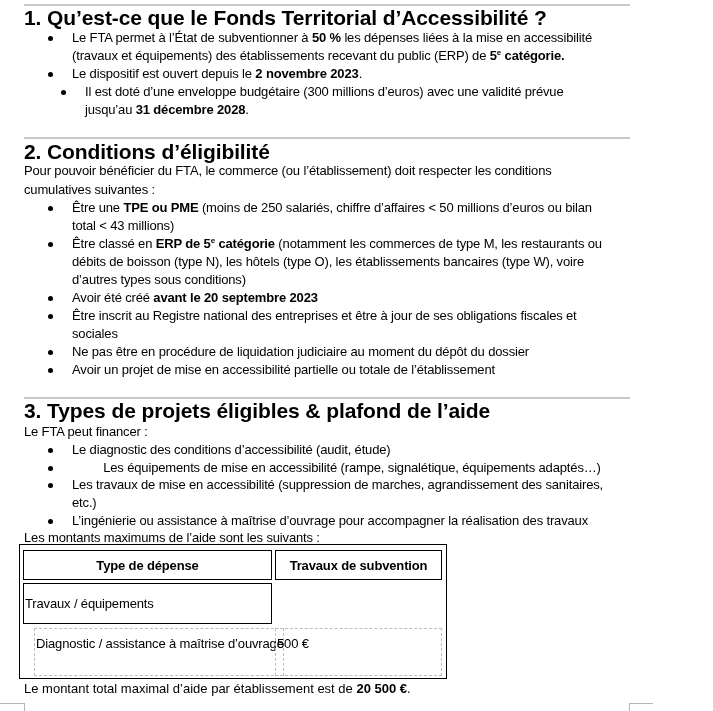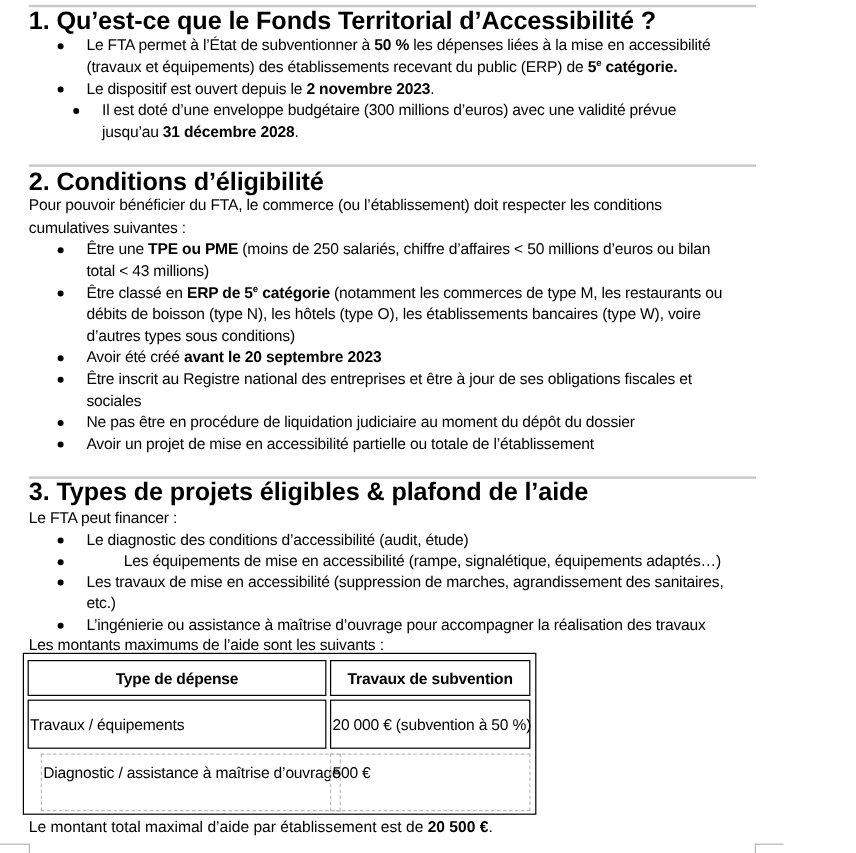--- a/index.html
+++ b/index.html
@@ -122,21 +122,20 @@
     <span class="ln">L’ingénierie ou assistance à maîtrise d’ouvrage pour accompagner la réalisation des travaux</span>
   </div>
 
   <div class="p" style="top:529px;">Les montants maximums de l’aide sont les suivants :</div>
 
   <div class="tbl-outer">
     <div class="cell solid hdr" style="left:3px; top:5px; width:249px; height:30px;">Type de dépense</div>
     <div class="cell solid hdr" style="left:255px; top:5px; width:167px; height:30px;">Travaux de subvention</div>
 
     <div class="cell solid body" style="left:3px; top:38px; width:249px; height:41px; padding-top:12px;">Travaux / équipements</div>
-    <div class="cell solid body" style="left:255px; top:38px; width:167px; height:41px; padding-top:12px;">20 000 € (subvention à 50 %)</div>
 
     <div class="cell dash body" style="left:14px; top:83px; width:250px; height:48px; padding-top:7px;">Diagnostic / assistance à maîtrise d’ouvrage</div>
     <div class="cell dash body" style="left:255px; top:83px; width:167px; height:48px; padding-top:7px;">500 €</div>
   </div>
 
   <div class="p" style="top:680px; letter-spacing:0px;"><span>Le montant total maximal d’aide par établissement est de </span><b>20 500 €</b><span>.</span></div>
 
   <div class="corner" style="left:0; top:703px; width:24px; height:1px;"></div>
   <div class="corner" style="left:24px; top:703px; width:1px; height:8px;"></div>
   <div class="corner" style="left:629px; top:703px; width:24px; height:1px;"></div>

